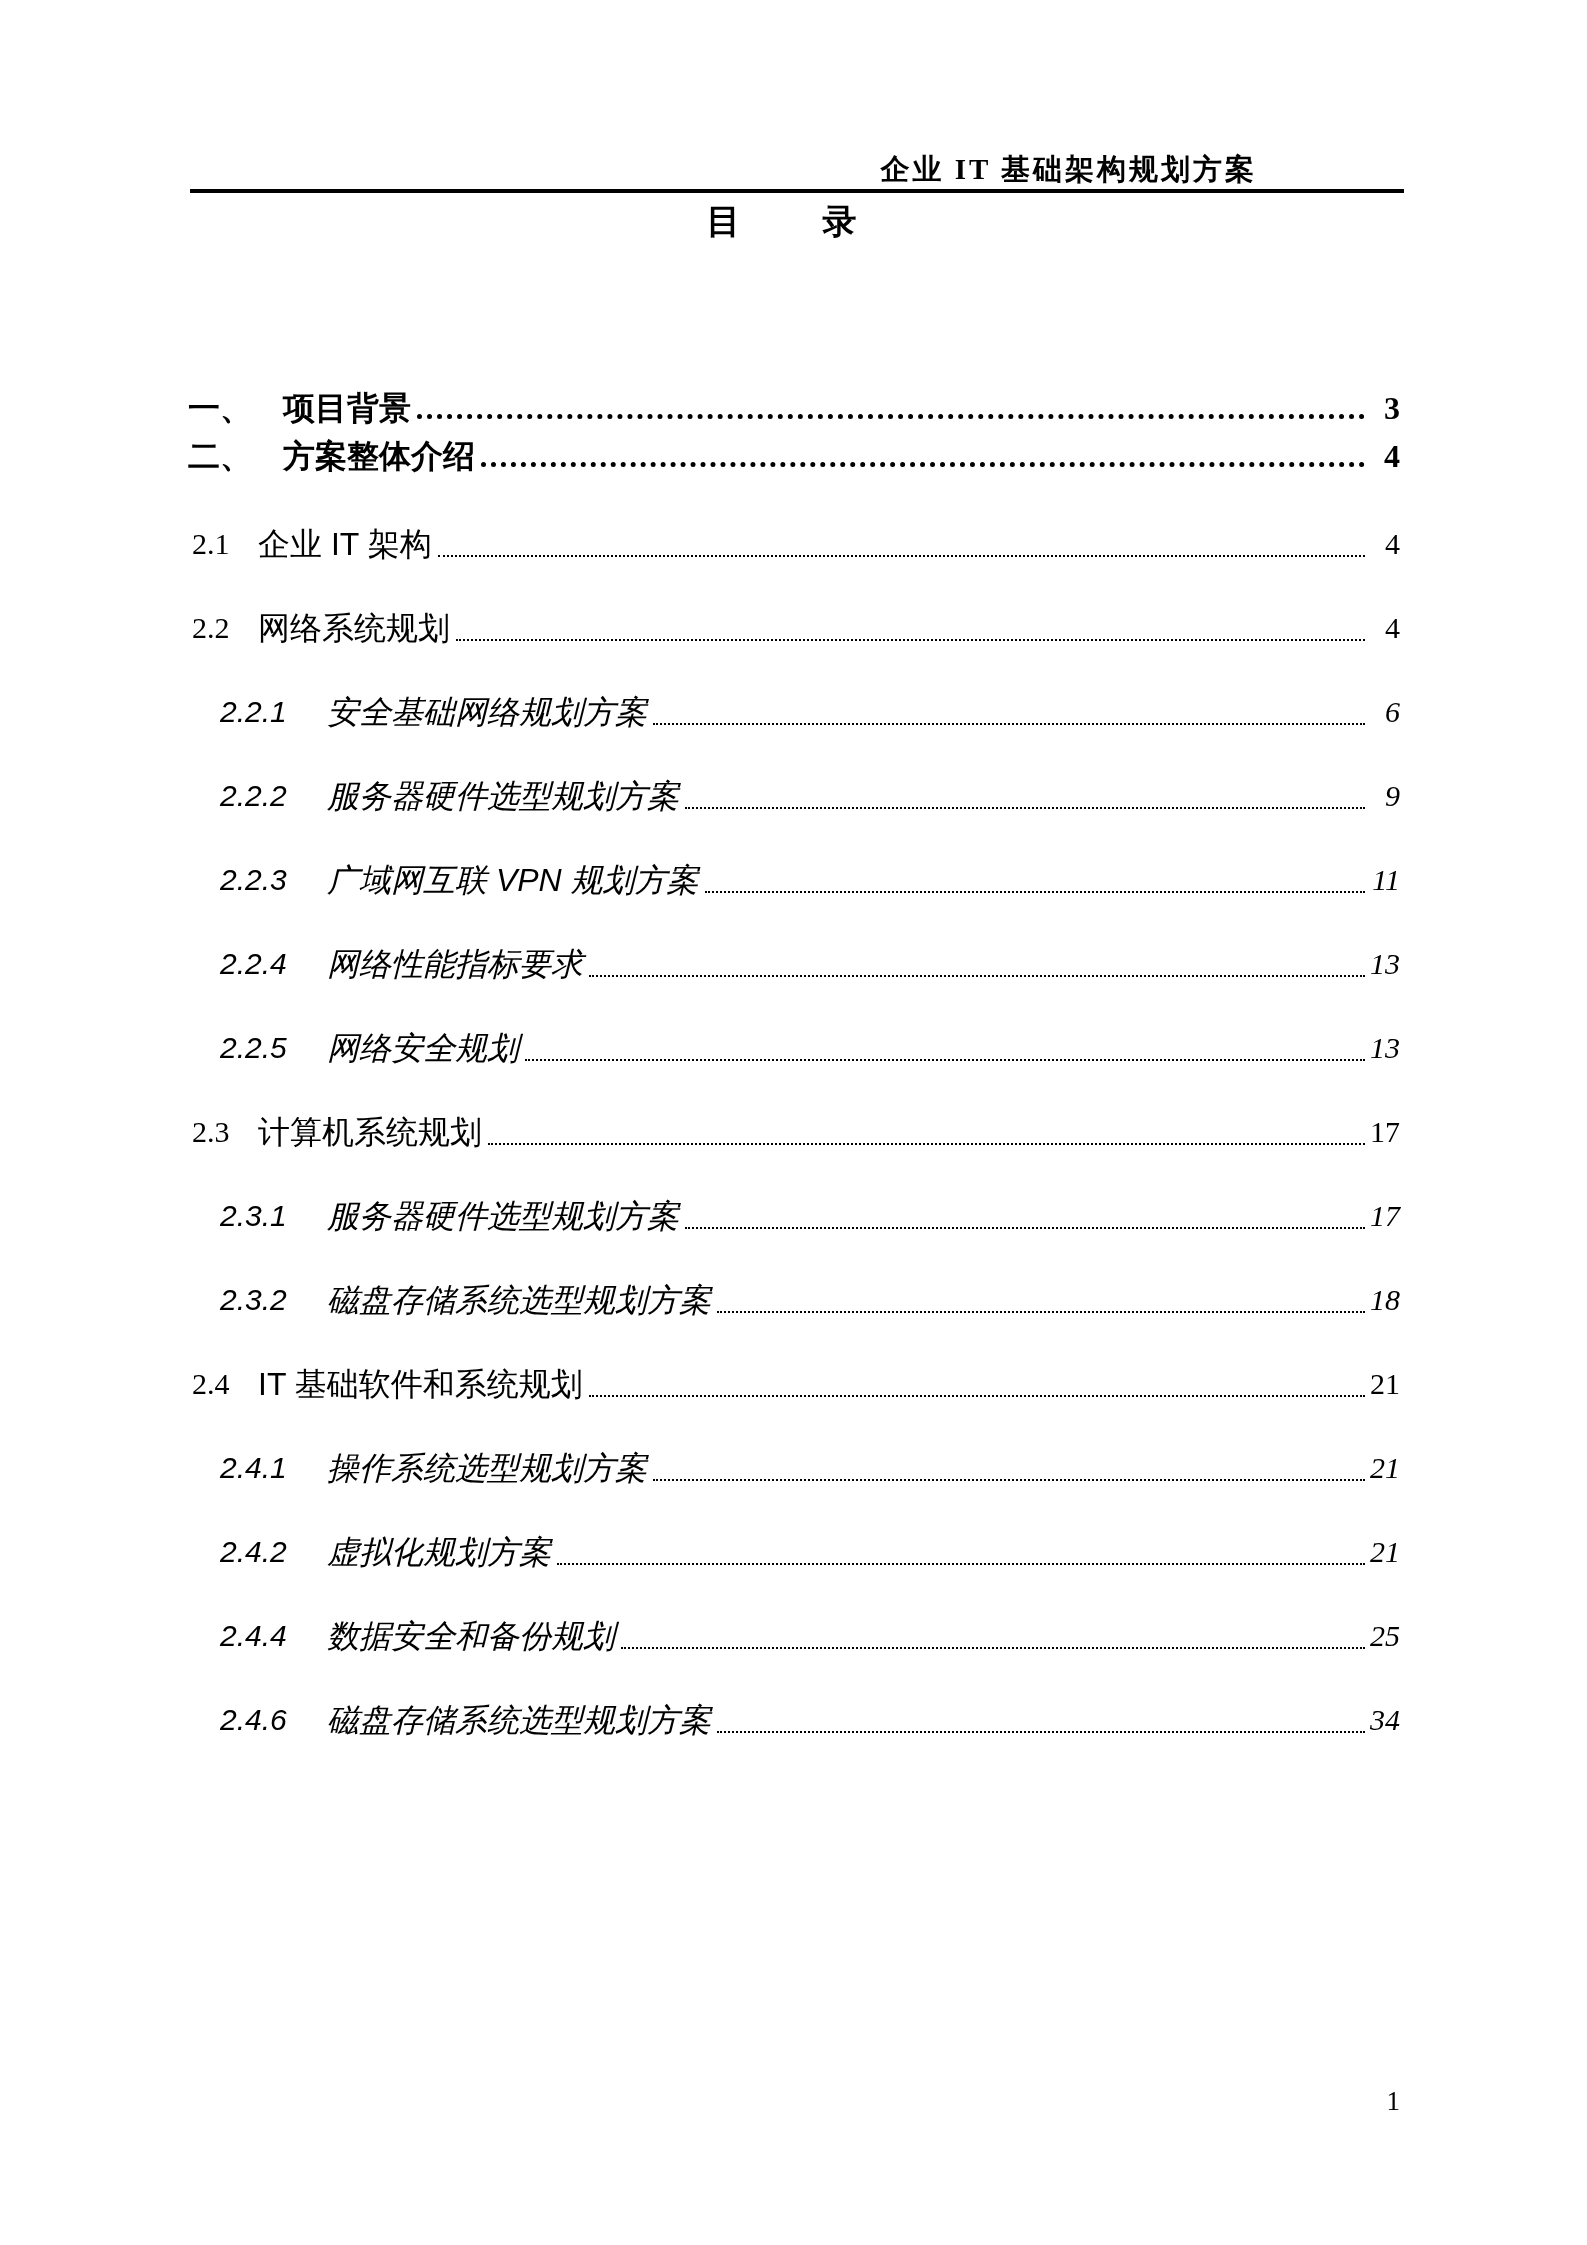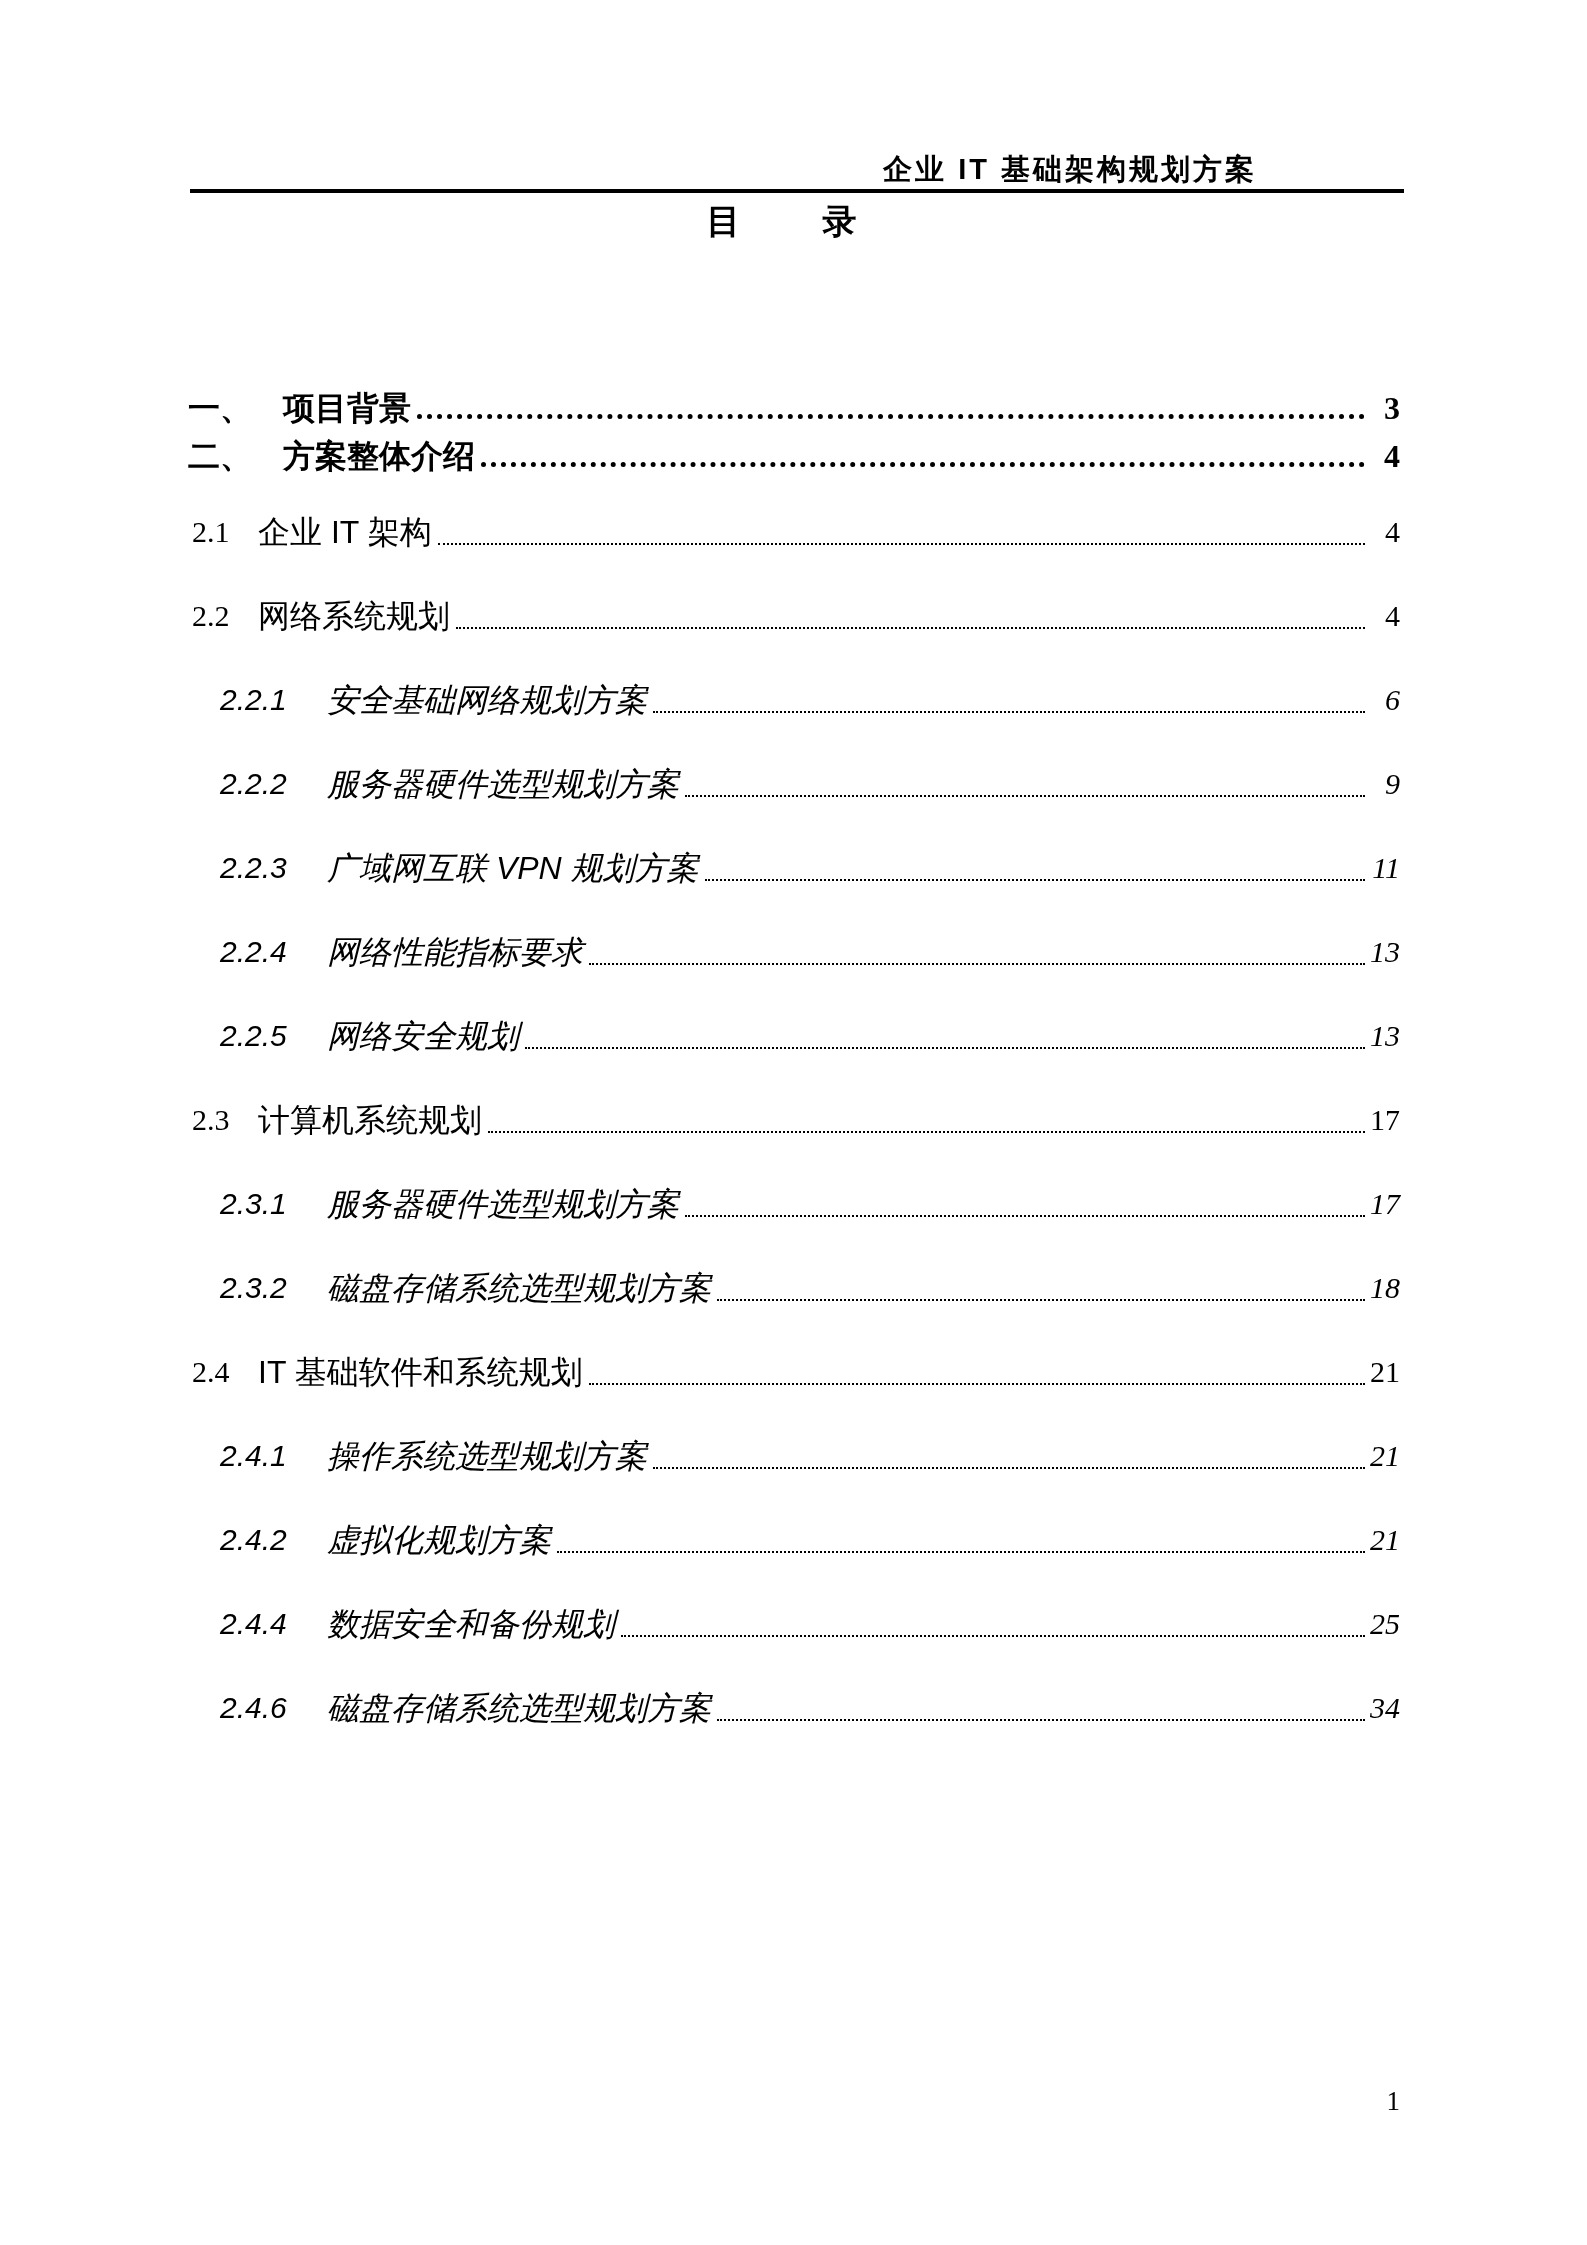--- a/index.html
+++ b/index.html
@@ -8,21 +8,21 @@
     background:#ffffff;
     position:relative;
     font-family:"Liberation Sans",sans-serif;
     color:#000;
     overflow:hidden;
   }
   
   .hdr-text{
     position:absolute;
     top:150px;right:330px;
-    font-family:Liberation Sans, sans-serif;
+    font-family:Liberation Serif, serif;
     font-weight:700;
     font-size:29px;
     letter-spacing:3px;
     white-space:pre;
   }
   .hdr-rule{
     position:absolute;
     top:189px;left:190px;
     width:1214px;height:4px;
     background:#000;
@@ -46,21 +46,21 @@
     width:1212px;
   }
   .row{
     display:flex;
     align-items:flex-start;
     height:84px;
     line-height:1.05;
     font-size:32px;
   }
   .row.l1{height:48px;}
-  .rows > .row:nth-child(3){margin-top:28px;justify-content:space-between;}
+  .rows > .row:nth-child(3){margin-top:40px;justify-content:space-between;}
   .num{flex:0 0 auto;}
   .ttl{flex:0 0 auto;white-space:pre;}
   .leader{
     flex:1 1 auto;
     margin:0 5px 0 6px;
   }
   .pg{
     flex:0 0 auto;
     font-family:"Liberation Serif",serif;
     font-size:30px;

